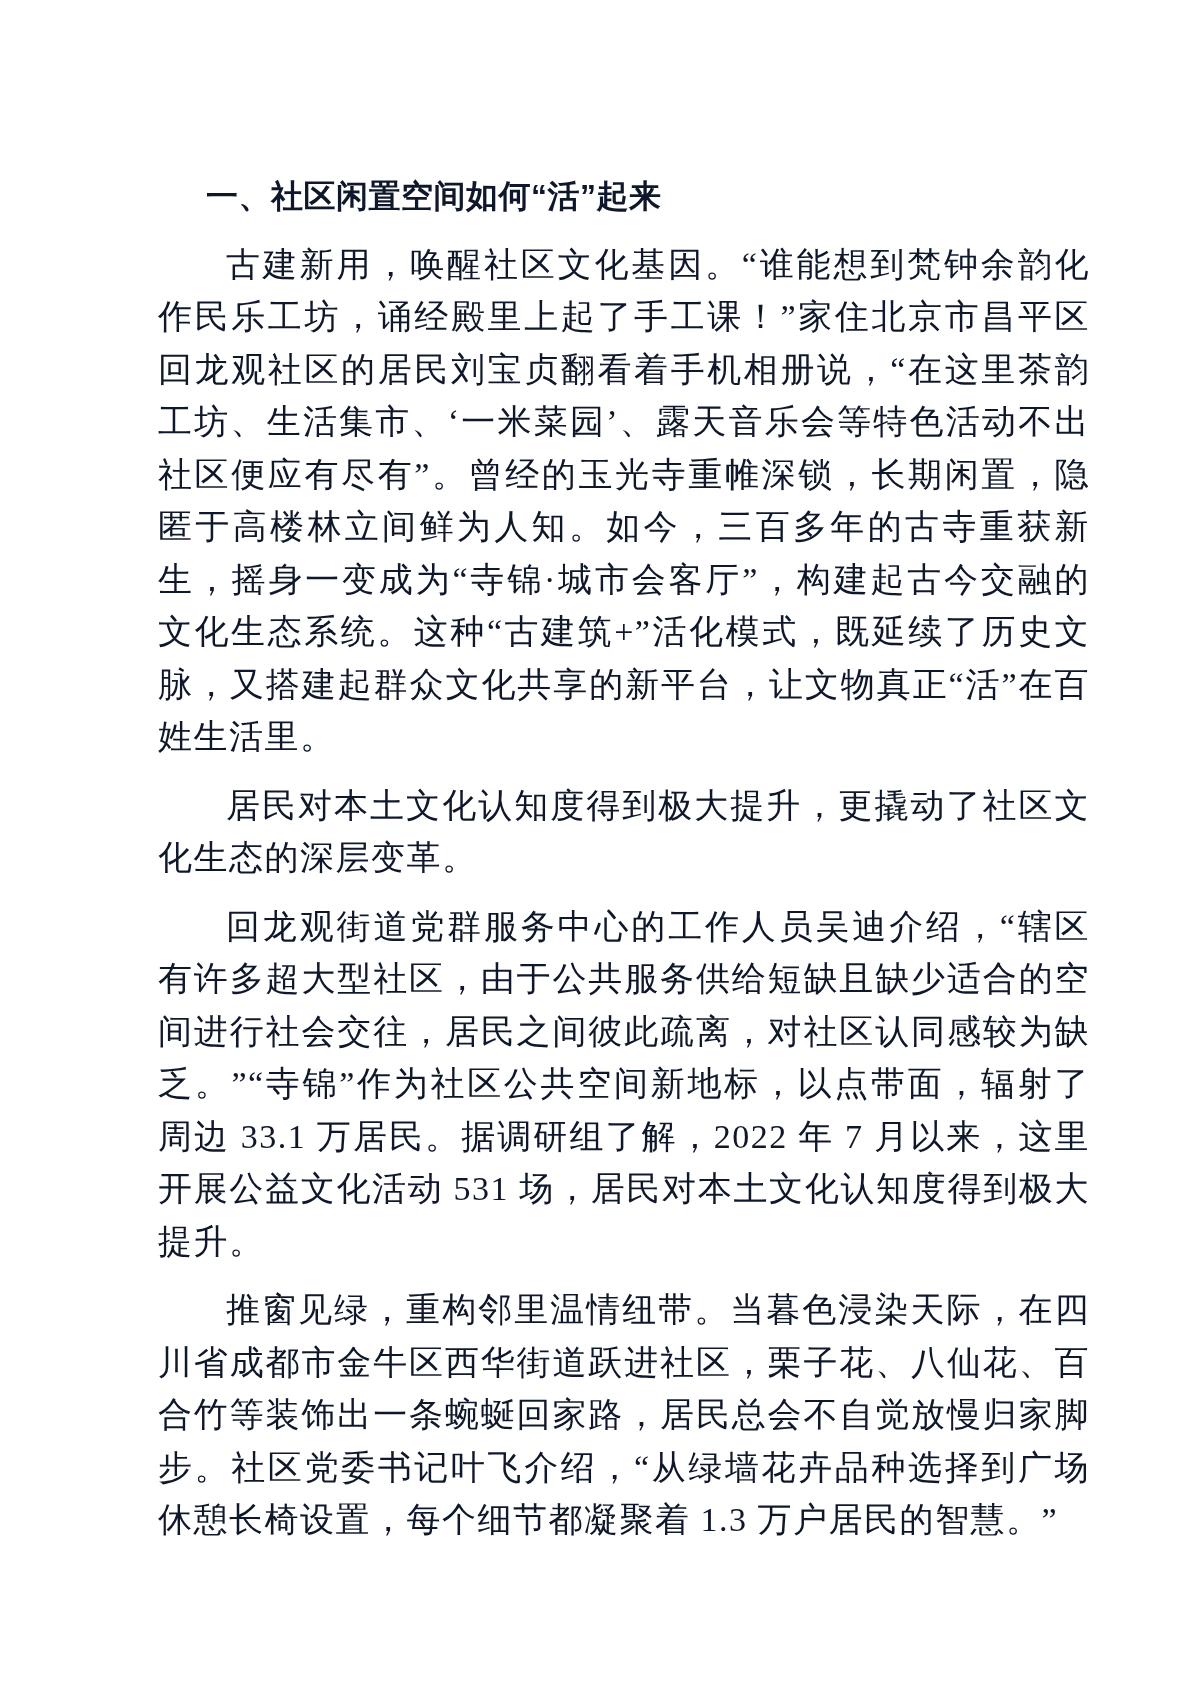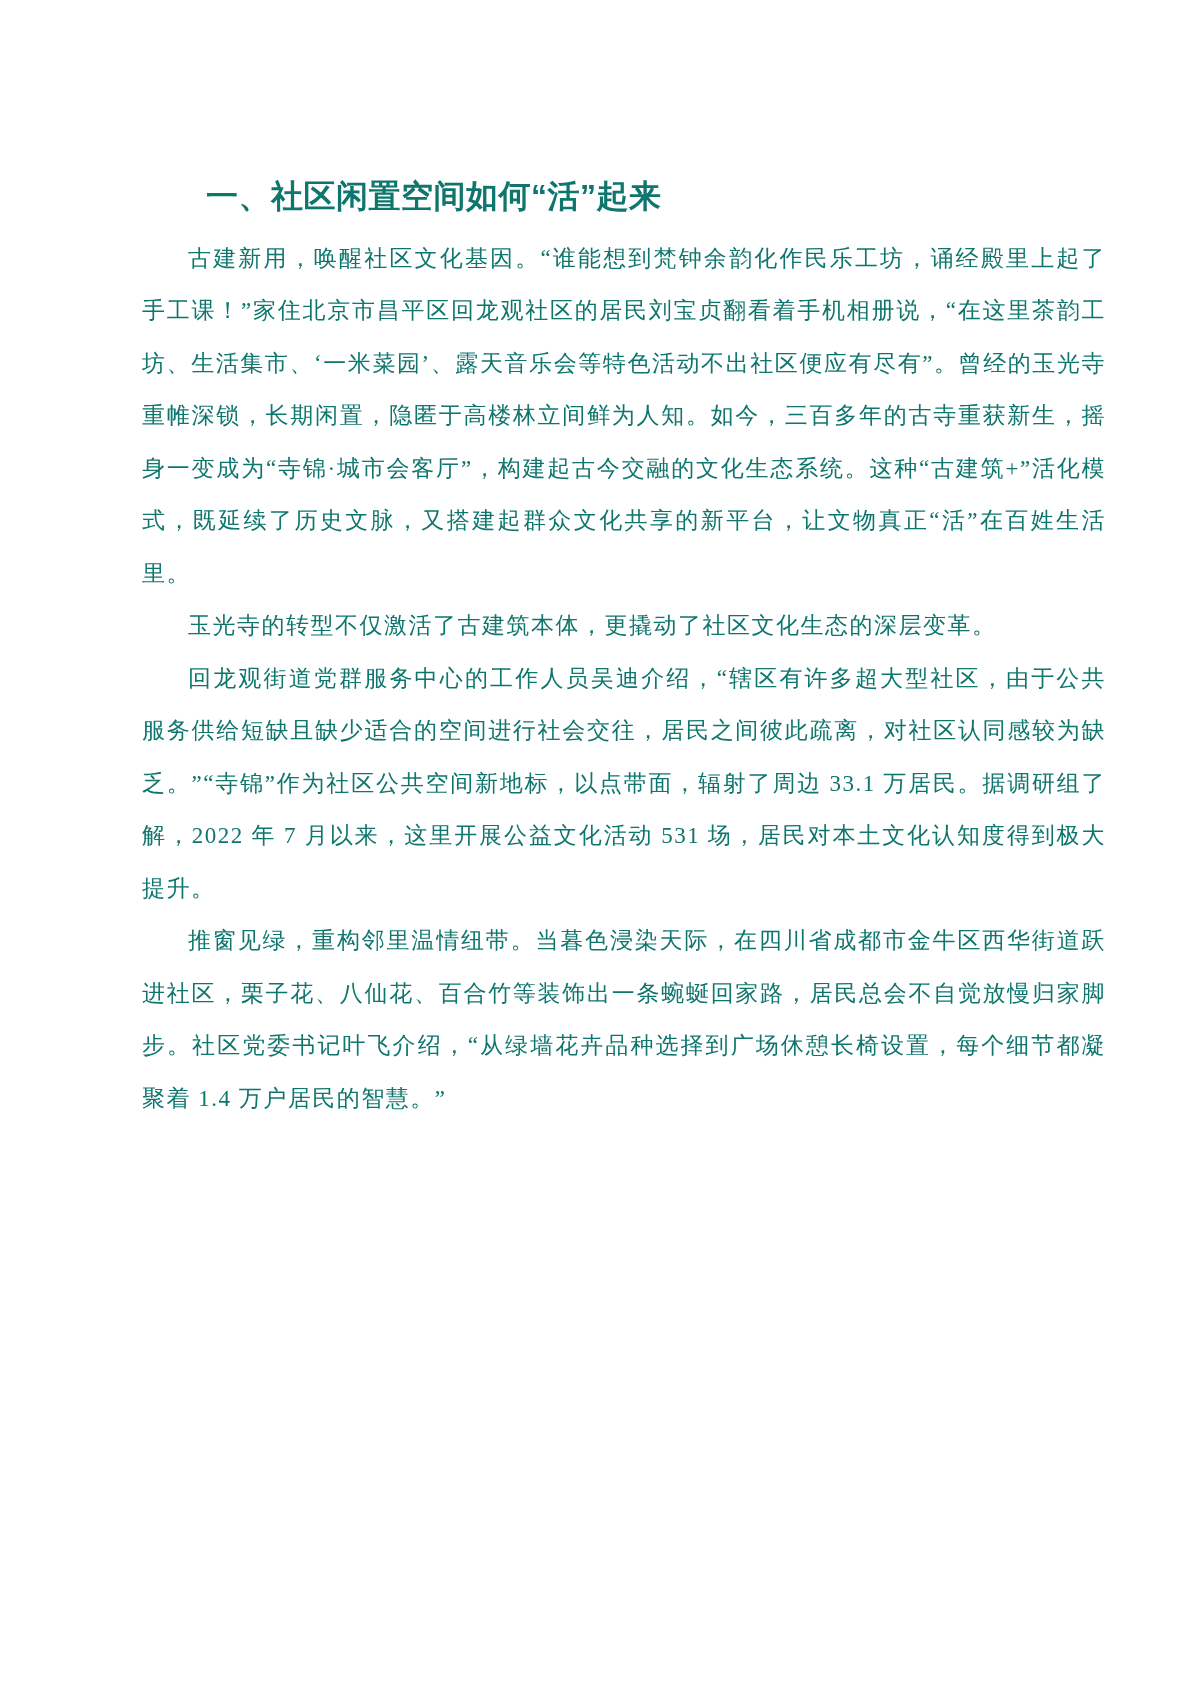--- a/index.html
+++ b/index.html
@@ -8,47 +8,47 @@
     background: #ffffff;
   }
   .page {
     position: relative;
     width: 1190px;
     height: 1683px;
     margin: 0 auto;
     background: #ffffff;
     box-sizing: border-box;
     padding: 170px 84px 0 142px;
-    color: #0f766e;
+    color: #0f172a;
     overflow: hidden;
   }
   .heading {
     font-family: "Liberation Sans", "DejaVu Sans", sans-serif;
     font-weight: bold;
     font-size: 32px;
     line-height: 52.5px;
     margin: 0 0 10px 0;
     text-indent: 2em;
     letter-spacing: 0.5px;
     white-space: nowrap;
   }
   .para {
     font-family: "Liberation Serif", "DejaVu Serif", serif;
-    font-size: 23px;
+    font-size: 34px;
     line-height: 52.5px;
-    margin: 0;
+    margin: 16px;
     text-indent: 2em;
     text-align: justify;
     text-justify: inter-character;
     letter-spacing: 1.5px;
     word-break: break-all;
   }
 </style>
 </head>
 <body>
 
 <div class="page">
   <h2 class="heading">一、社区闲置空间如何“活”起来</h2>
   <p class="para">古建新用，唤醒社区文化基因。“谁能想到梵钟余韵化作民乐工坊，诵经殿里上起了手工课！”家住北京市昌平区回龙观社区的居民刘宝贞翻看着手机相册说，“在这里茶韵工坊、生活集市、‘一米菜园’、露天音乐会等特色活动不出社区便应有尽有”。曾经的玉光寺重帷深锁，长期闲置，隐匿于高楼林立间鲜为人知。如今，三百多年的古寺重获新生，摇身一变成为“寺锦·城市会客厅”，构建起古今交融的文化生态系统。这种“古建筑+”活化模式，既延续了历史文脉，又搭建起群众文化共享的新平台，让文物真正“活”在百姓生活里。</p>
-  <p class="para">玉光寺的转型不仅激活了古建筑本体，更撬动了社区文化生态的深层变革。</p>
+  <p class="para">居民对本土文化认知度得到极大提升，更撬动了社区文化生态的深层变革。</p>
   <p class="para">回龙观街道党群服务中心的工作人员吴迪介绍，“辖区有许多超大型社区，由于公共服务供给短缺且缺少适合的空间进行社会交往，居民之间彼此疏离，对社区认同感较为缺乏。”“寺锦”作为社区公共空间新地标，以点带面，辐射了周边 33.1 万居民。据调研组了解，2022 年 7 月以来，这里开展公益文化活动 531 场，居民对本土文化认知度得到极大提升。</p>
-  <p class="para">推窗见绿，重构邻里温情纽带。当暮色浸染天际，在四川省成都市金牛区西华街道跃进社区，栗子花、八仙花、百合竹等装饰出一条蜿蜒回家路，居民总会不自觉放慢归家脚步。社区党委书记叶飞介绍，“从绿墙花卉品种选择到广场休憩长椅设置，每个细节都凝聚着 1.4 万户居民的智慧。”</p>
+  <p class="para">推窗见绿，重构邻里温情纽带。当暮色浸染天际，在四川省成都市金牛区西华街道跃进社区，栗子花、八仙花、百合竹等装饰出一条蜿蜒回家路，居民总会不自觉放慢归家脚步。社区党委书记叶飞介绍，“从绿墙花卉品种选择到广场休憩长椅设置，每个细节都凝聚着 1.3 万户居民的智慧。”</p>
 </div>
 
 </body></html>

